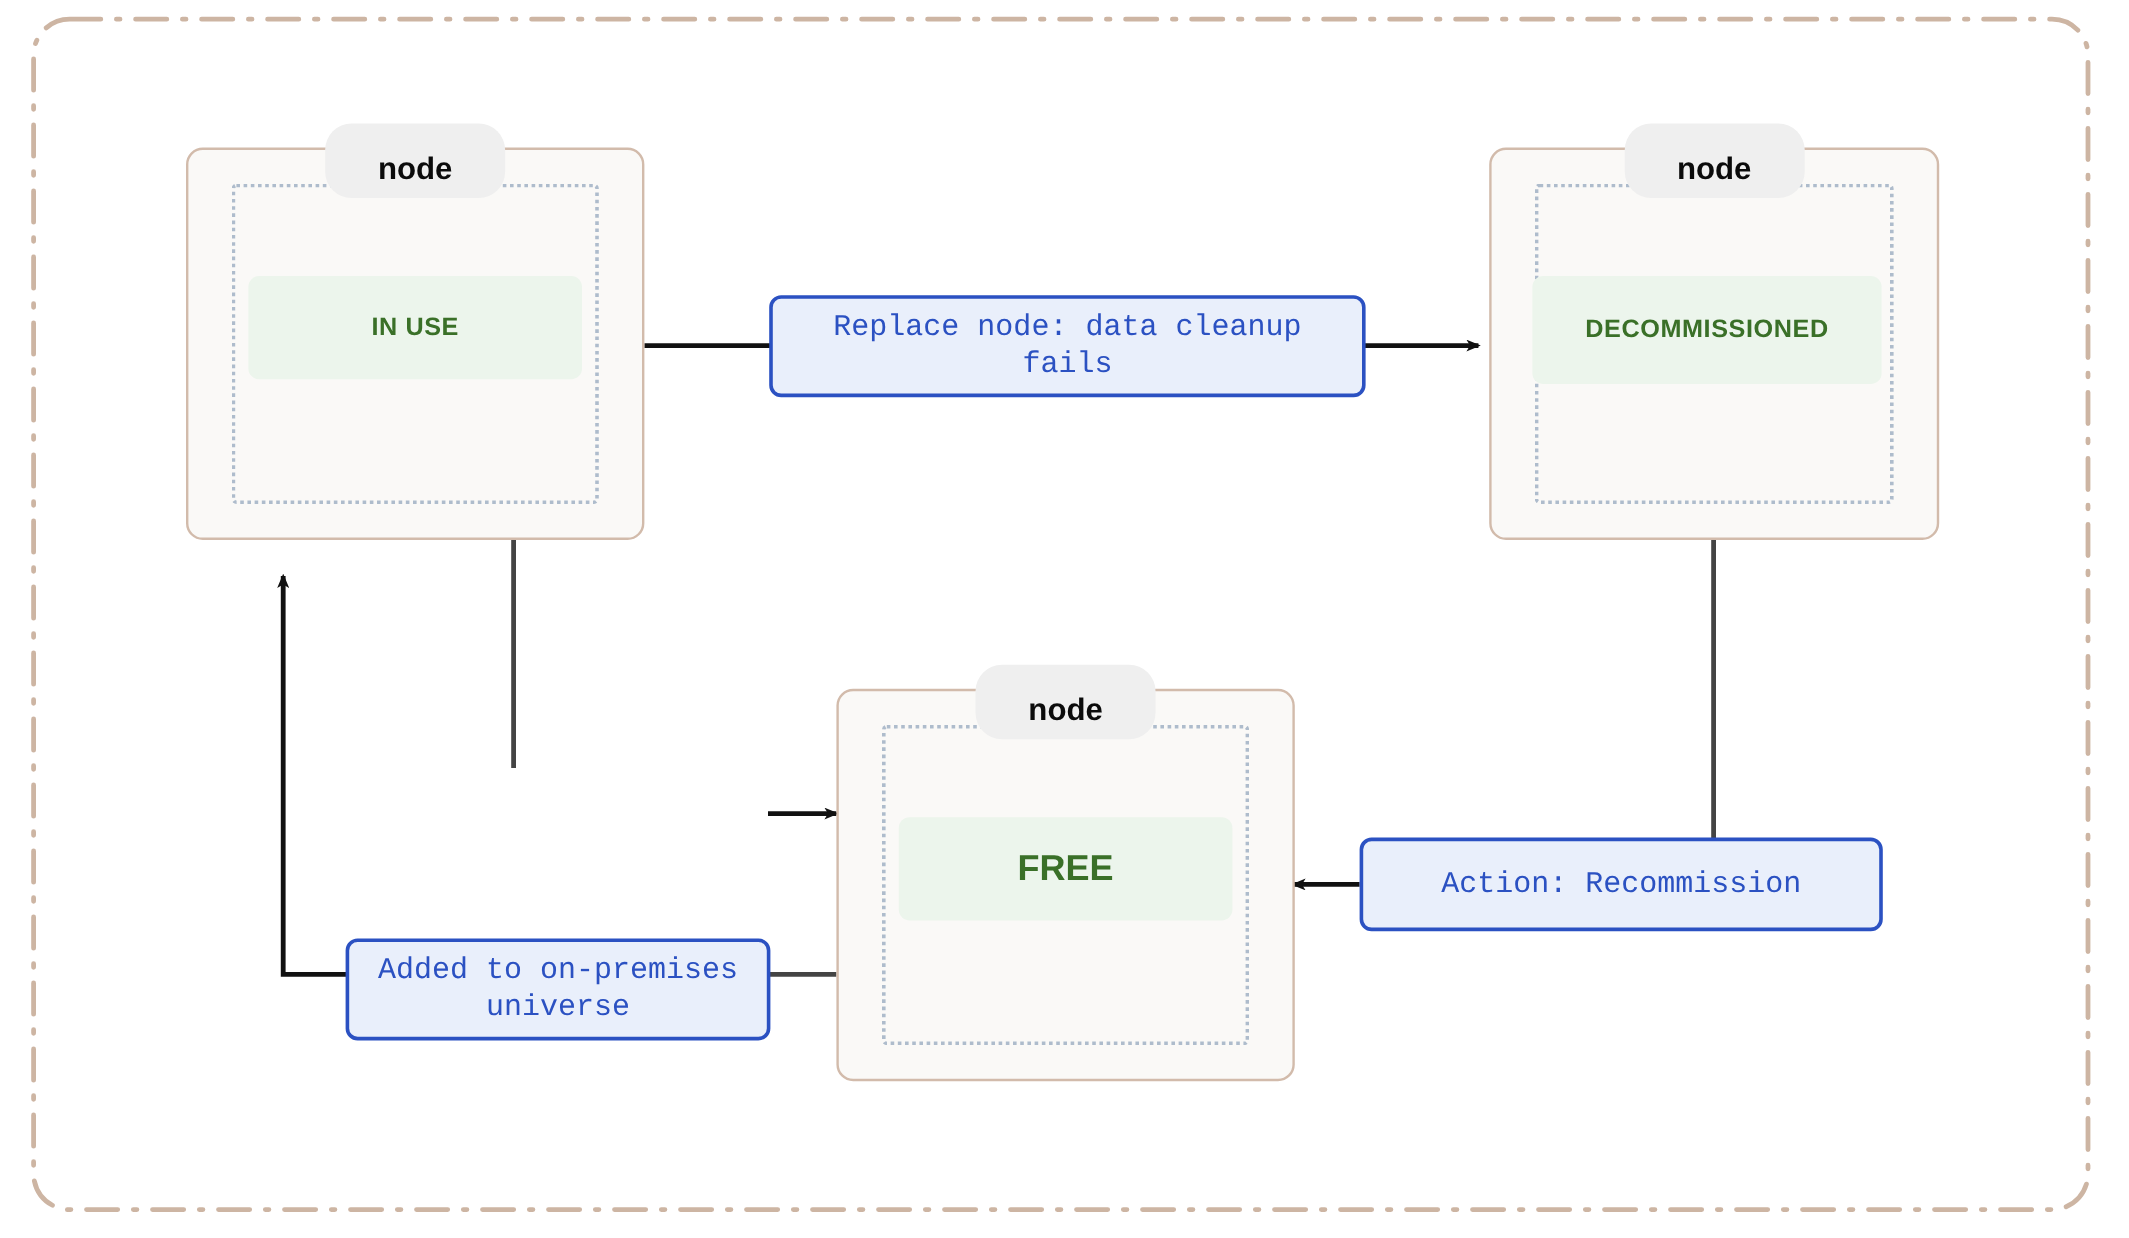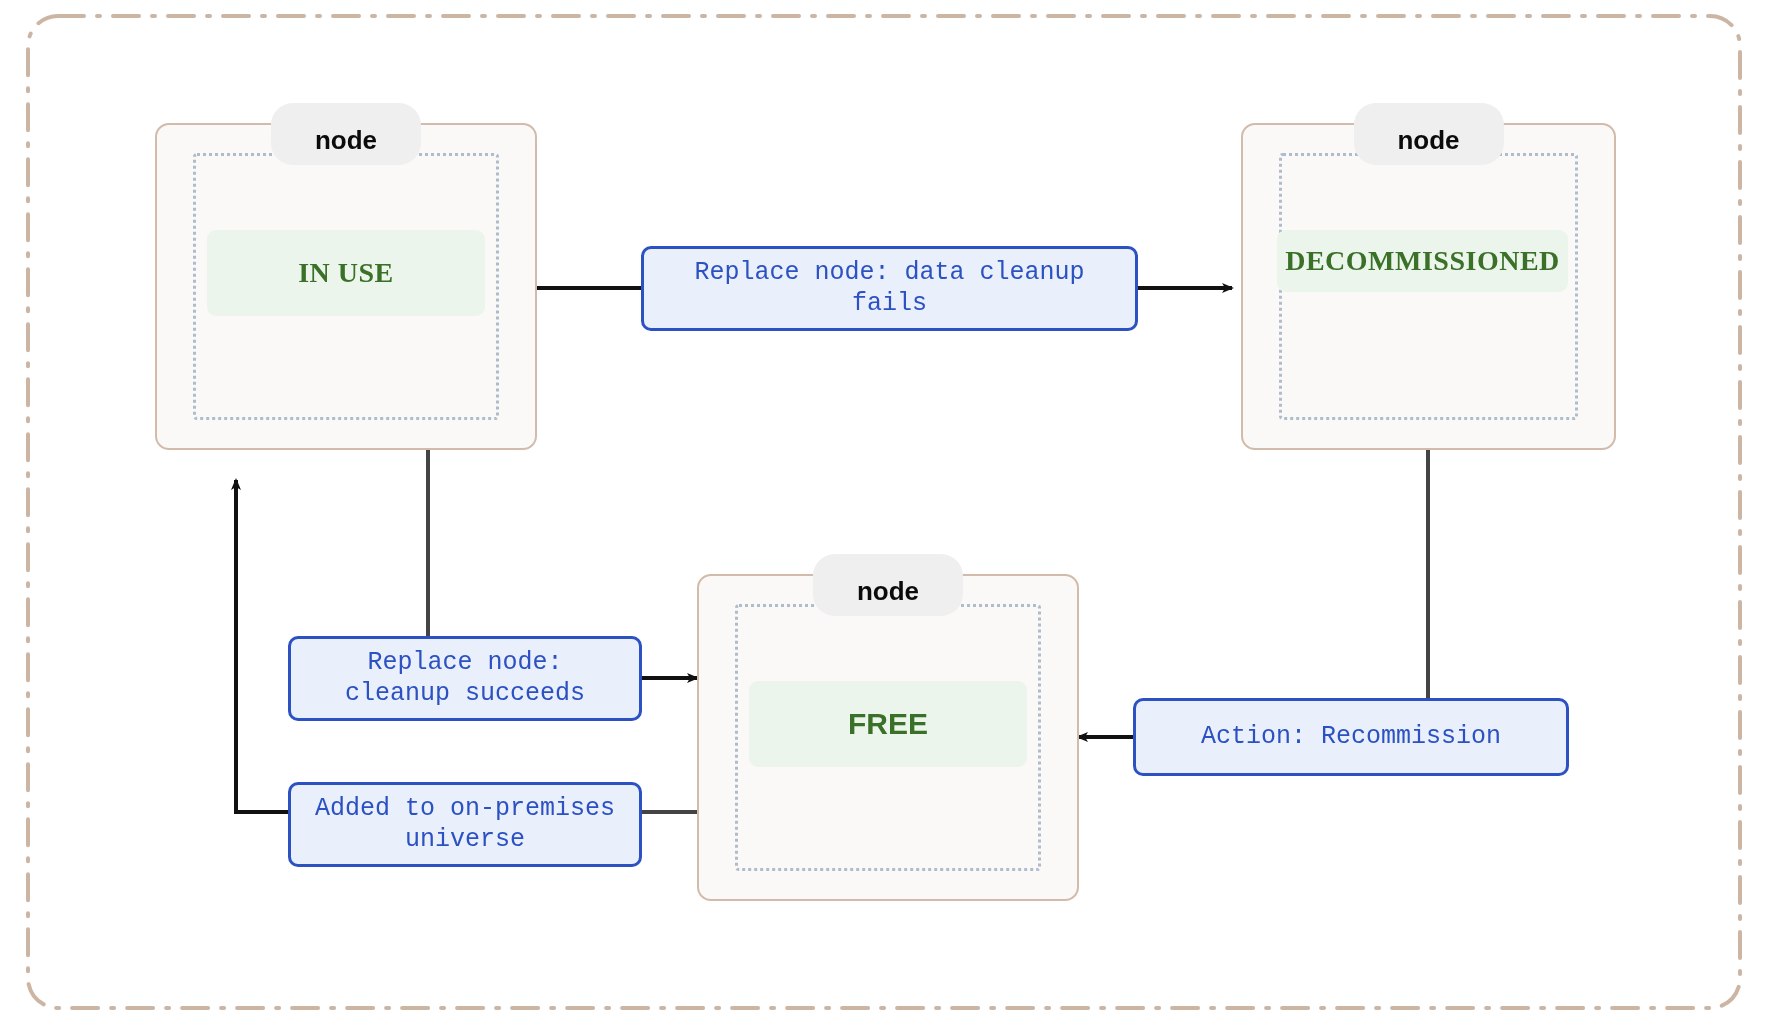--- a/index.html
+++ b/index.html
@@ -62,23 +62,23 @@
   
   .state-chip {
     position: absolute;
     box-sizing: border-box;
     background: #ecf5ec;
     color: #3a7028;
     border-radius: 9px;
     display: flex;
     align-items: center;
     justify-content: center;
-    font-family: Liberation Serif, serif;
+    font-family: Liberation Sans, sans-serif;
     font-weight: bold;
-    font-size: 28px;
+    font-size: 21px;
     letter-spacing: 0.5px;
     white-space: nowrap;
   }
   .state-chip.sans {
     font-family: "Liberation Sans", sans-serif;
     font-size: 30px;
     letter-spacing: 0px;
   }
 
   
@@ -145,33 +145,31 @@
 
   <div class="cluster" style="left:155px; top:123px; width:382px; height:327px;">
     <div class="cluster-inner"></div>
     <div class="cluster-title">node</div>
     <div class="state-chip" style="left:50px; right:50px; top:105px; height:86px;">IN USE</div>
   </div>
 
   <div class="cluster" style="left:1241px; top:123px; width:375px; height:327px;">
     <div class="cluster-inner"></div>
     <div class="cluster-title">node</div>
-    <div class="state-chip" style="left:34px; right:46px; top:105px; height:62px;">DECOMMISSIONED</div>
+    <div class="state-chip" style="left:34px; right:46px; top:105px; height:90px;">DECOMMISSIONED</div>
   </div>
 
   <div class="cluster" style="left:697px; top:574px; width:382px; height:327px;">
     <div class="cluster-inner"></div>
     <div class="cluster-title">node</div>
     <div class="state-chip sans" style="left:50px; right:50px; top:105px; height:86px;">FREE</div>
   </div>
 
   <div class="edge-label" style="left:641px; top:246px; width:497px; height:85px;">Replace node: data cleanup
 fails</div>
 
-  <div class="edge-label" style="left:288px; top:636px; width:354px; height:85px;">Replace node:
-cleanup succeeds</div>
 
   <div class="edge-label" style="left:288px; top:770px; width:354px; height:85px;margin-top:12px;">Added to on-premises
 universe</div>
 
   <div class="edge-label" style="left:1133px; top:698px; width:436px; height:78px;">Action: Recommission</div>
 
 </div>
 
 </body></html>

